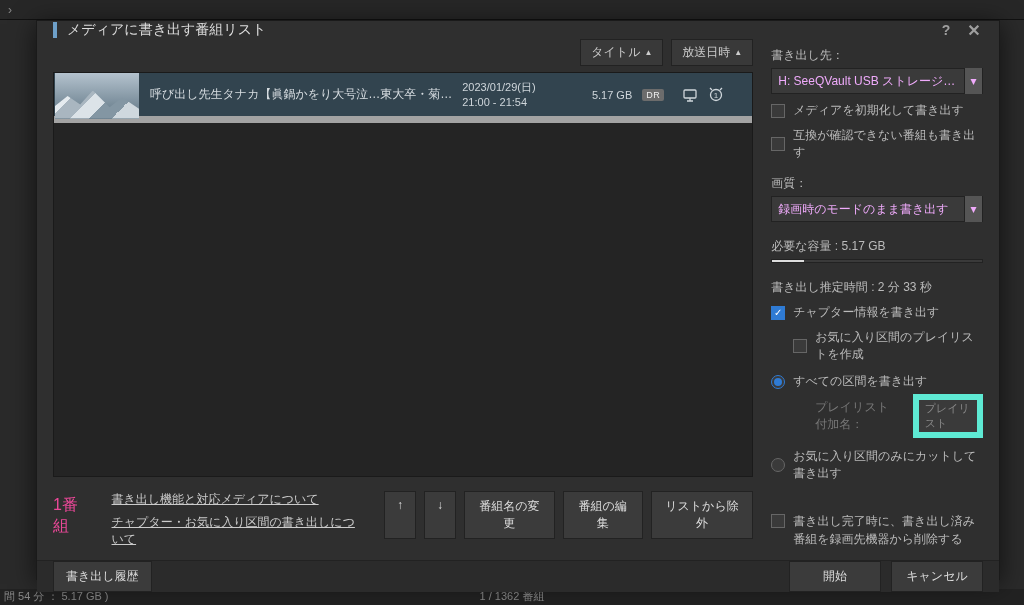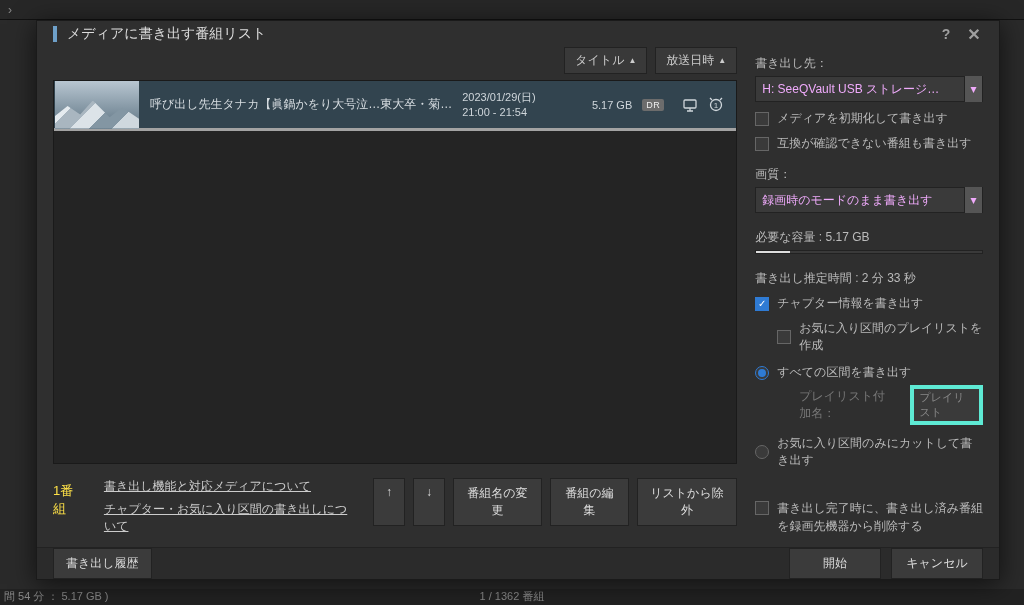--- a/index.html
+++ b/index.html
@@ -32,36 +32,36 @@
   .dlg-body { flex:1; display:flex; padding: 0 16px 12px 16px; gap: 18px; }
 
   .left-col { flex: 1; display:flex; flex-direction:column; }
   .sort-row { display:flex; justify-content:flex-end; gap: 8px; margin-bottom: 6px; }
   .sort-btn { background:#393939; border:1px solid #222; color:#ccc; font-size:12px; padding: 4px 10px; cursor:pointer; display:flex; align-items:center; gap:4px;}
   .sort-btn .tri { font-size: 8px; }
 
   .list-area { flex:1; background:#242424; border:1px solid #1a1a1a; overflow:hidden; }
   .item-row {
     display:flex; align-items:center; height:50px; background:#32444f;
-    border-bottom:3px solid #a3a3a3; padding-right: 12px;
+    border-bottom:7px solid #a3a3a3; padding-right: 28px;
   }
   .thumb { width: 84px; height: 48px; background: linear-gradient(#b8c6d1,#5e7483); margin:1px; position:relative; overflow:hidden; }
   .thumb::before { content:""; position:absolute; bottom:0; left:0; right:0; height:28px;
     background: linear-gradient(135deg, #e5ebef 0 20%, #a9b6c0 20% 38%, #dce3e8 38% 55%, #8396a3 55% 75%, #cfd8de 75% 100%);
     clip-path: polygon(0 100%, 0 55%, 15% 20%, 30% 50%, 45% 0, 65% 60%, 80% 25%, 100% 65%, 100% 100%);
   }
   .item-title { flex:1; padding: 0 10px; color:#d7dde1; font-size:12px; white-space:nowrap; overflow:hidden; text-overflow:ellipsis; }
   .item-datetime { width: 110px; color:#cfd6db; font-size:11px; line-height:1.3; }
   .item-size { width: 60px; color:#cfd6db; font-size:11px; text-align:right; }
   .item-badge { margin-left:10px; background:#6c6c6c; color:#eee; font-size:9px; padding:1px 4px; border-radius:2px; letter-spacing:.5px;}
   .item-icons { display:flex; gap:10px; margin-left:18px; color:#cfd6db; }
   .ico { width:16px; height:16px; }
 
   .left-bottom { display:flex; align-items:flex-start; margin-top: 14px; gap: 20px; }
-  .count-lbl { color:#fde047; font-size:13px; padding-top:4px; }
+  .count-lbl { color:#ec4899; font-size:16px; padding-top:4px; }
   .links { display:flex; flex-direction:column; gap:6px; }
   .links a { color:#ccc; font-size:12px; text-decoration:underline; cursor:pointer; }
   .btn-row { margin-left:auto; display:flex; gap:8px; }
   .btn {
     background:#3b3b3b; border:1px solid #222; color:#ddd; font-size:12px;
     padding: 6px 12px; cursor:pointer; min-width: 32px; text-align:center;
   }
   .btn.small { padding: 6px 8px; }
 
   .right-col { width: 246px; display:flex; flex-direction:column; font-size:12px; color:#bbb; }
@@ -76,21 +76,21 @@
     width:14px; height:14px; border:1px solid #666; background:#3a3a3a; display:inline-flex;
     align-items:center; justify-content:center; flex-shrink:0; cursor:pointer;
   }
   .chk.checked { background:#2f7bd4; border-color:#2f7bd4; }
   .chk.checked::after { content:"✓"; color:#fff; font-size:10px; line-height:1; }
   .radio { border-radius:50%; }
   .radio.checked { border-color:#2f7bd4; }
   .radio.checked::after { content:""; width:8px; height:8px; background:#2f7bd4; border-radius:50%; }
   .indent { margin-left:22px; }
   .dim { color:#777; }
-  .mini-btn { background:#3a3a3a; border:4px solid #5eead4; color:#888; font-size:11px; padding:1px 6px; margin-left:6px;}
+  .mini-btn { background:#3a3a3a; border:6px solid #5eead4; color:#888; font-size:11px; padding:1px 6px; margin-left:6px;}
   .gauge { height:4px; background:#3a3a3a; border:1px solid #222; position:relative; }
   .gauge-fill { position:absolute; left:0; top:0; bottom:0; width:15%; background:#ddd; }
 
   .dlg-footer { height: 48px; border-top:1px solid #222; background:#2b2b2b; display:flex; align-items:center; padding:0 16px; }
   .footer-left .btn { min-width: 90px; }
   .footer-right { margin-left:auto; display:flex; gap:10px; }
   .footer-right .btn { min-width: 92px; }
 </style>
 </head>
 <body>

